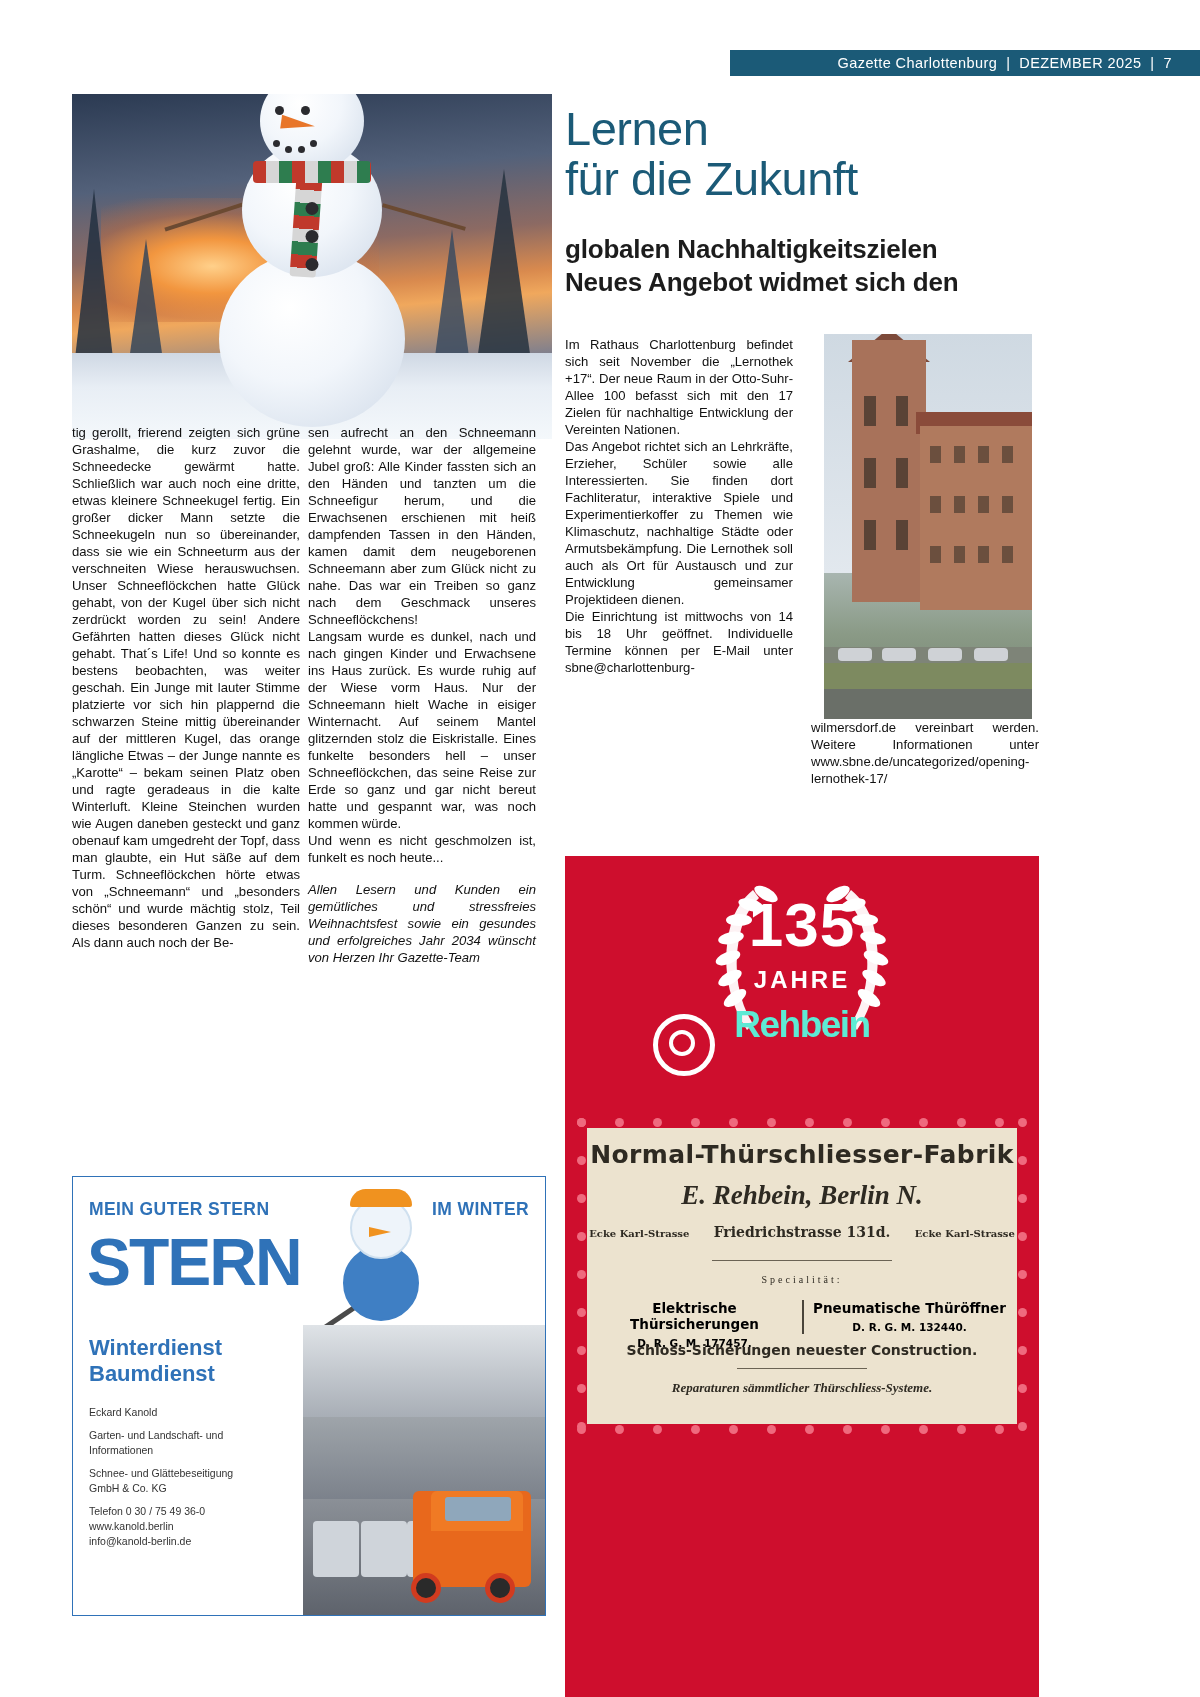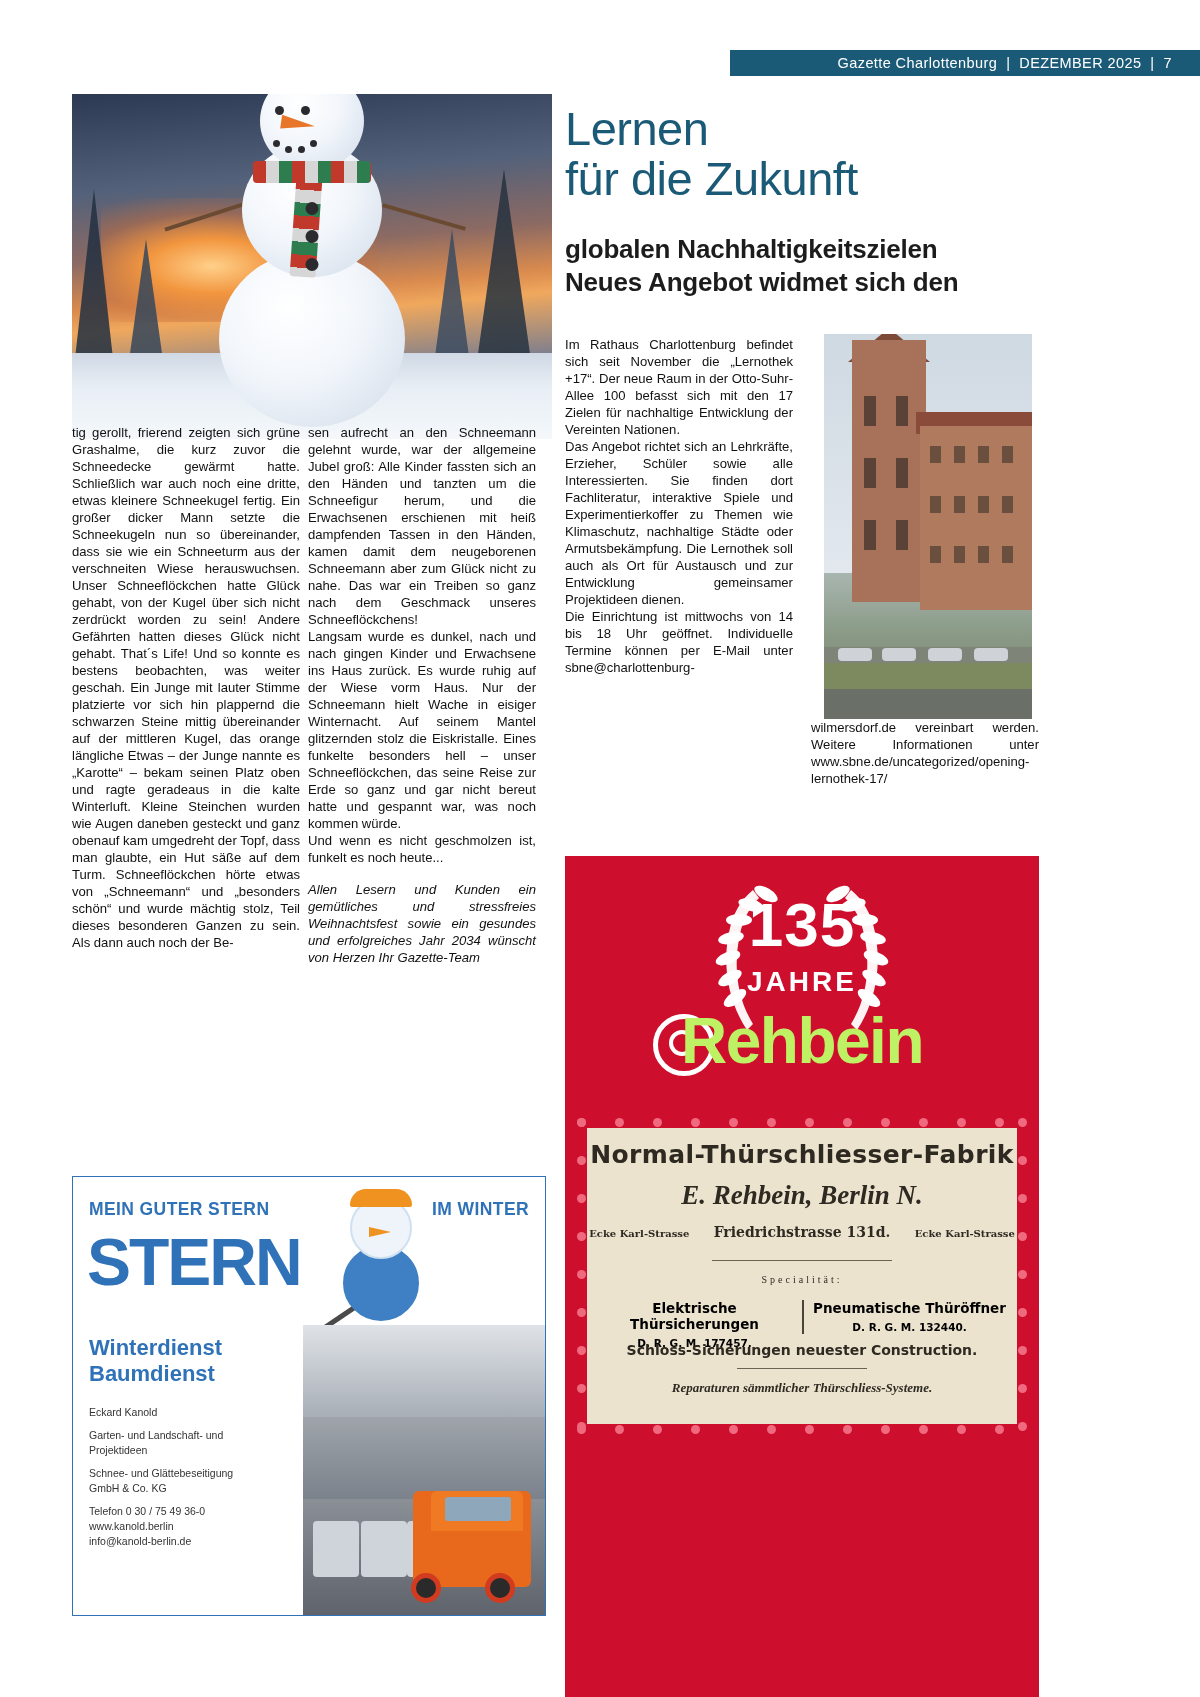--- a/index.html
+++ b/index.html
@@ -164,23 +164,23 @@
   
   .rehbein-ad {
     position:absolute; left:565px; top:856px; width:474px; height:1038px;
     background:#ce0e2d; overflow:hidden;
   }
   .reh-anniv { position:relative; height:260px; }
   .reh-wreath { position:absolute; left:50%; transform:translateX(-50%); top:24px; width:230px; height:150px; }
   .reh-135 { position:absolute; left:50%; transform:translateX(-50%); top:38px;
     font-size:62px; font-weight:700; color:#fff; letter-spacing:1px; line-height:1; }
   .reh-jahre { position:absolute; left:50%; transform:translateX(-50%); top:110px;
-    font-size:28px; font-weight:700; color:#fff; letter-spacing:3px; }
+    font-size:24px; font-weight:700; color:#fff; letter-spacing:3px; }
   .reh-name { position:absolute; left:50%; transform:translateX(-50%); top:148px;
-    font-size:64px; font-weight:700; color:#bef264; letter-spacing:-1.5px; }
+    font-size:37px; font-weight:700; color:#5eead4; letter-spacing:-1.5px; }
   .reh-keyring { position:absolute; left:88px; top:158px; width:62px;height:62px;border:5px solid #fff;border-radius:50%;}
   .reh-keyhole { position:absolute; left:104px; top:174px; width:26px;height:26px;border:4px solid #fff;border-radius:50%;}
 
   .reh-letter {
     position:absolute; left:22px; top:272px; width:430px; height:296px;
     background:#ece3cf; border: 0;
   }
   .reh-perf-dots {
     position:absolute; left:12px; top:262px; width:450px; height:316px; pointer-events:none;
   }
@@ -331,21 +331,21 @@
       </div>
     </div>
     <div class="kanold-bottom">
       <div class="kanold-info">
         <div class="kanold-h">Winterdienst</div>
         <div class="kanold-h">Baumdienst</div>
         <div class="kanold-lines">
           <div>Eckard Kanold</div>
           <div class="gap"></div>
           <div>Garten- und Landschaft- und</div>
-          <div>Projektideen</div>
+          <div>Informationen</div>
           <div class="gap"></div>
           <div>Schnee- und Glättebeseitigung</div>
           <div>GmbH &amp; Co. KG</div>
           <div class="gap"></div>
           <div>Telefon 0 30 / 75 49 36-0</div>
           <div>www.kanold.berlin</div>
           <div>info@kanold-berlin.de</div>
         </div>
       </div>
       <div class="kanold-photo">

